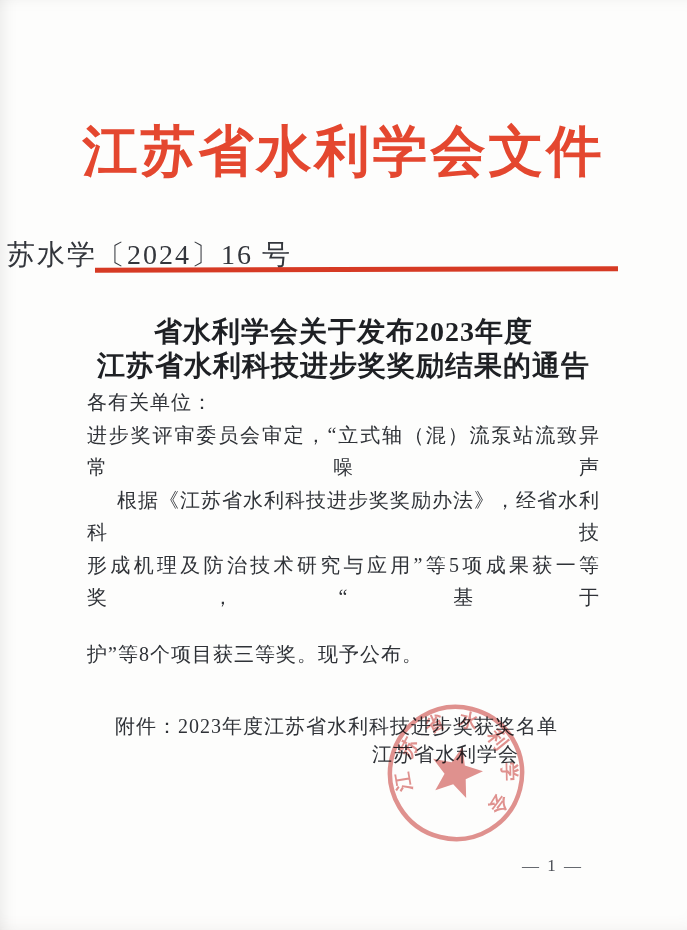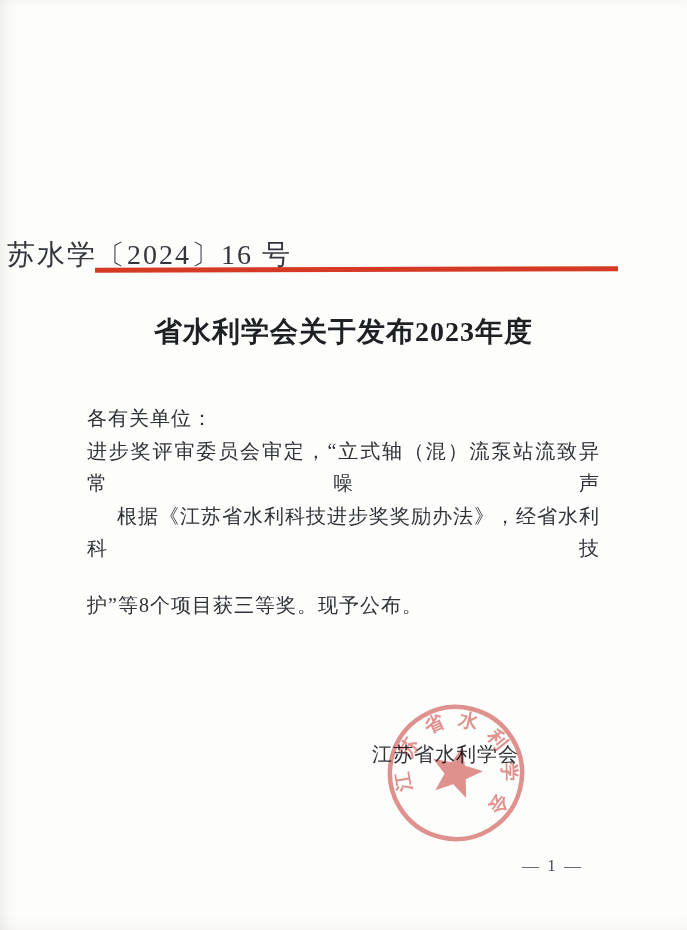--- a/index.html
+++ b/index.html
@@ -64,21 +64,21 @@
     text-align: center;
     font-weight: bold;
     font-size: 28px;
     line-height: 34px;
     color: #1e2024;
     letter-spacing: 1px;
   }
 
   .body-block {
     position: absolute;
-    top: 402px;
+    top: 386px;
     left: 87px;
     width: 513px;
     font-size: 20px;
     line-height: 32.5px;
     color: #2f3237;
     letter-spacing: 1px;
   }
   .salutation { text-align: left; }
   .para-line {
     text-align: justify;
@@ -131,34 +131,38 @@
     letter-spacing: 2px;
     color: #4c4f56;
     white-space: nowrap;
   }
 </style>
 </head>
 <body>
 
 <div class="page">
 
+  <h1 class="header-title">江苏省水利学会文件</h1>
 
   <div class="doc-number">苏水学〔2024〕16 号</div>
 
   <div class="red-rule"></div>
 
   <div class="doc-title">
     <div>省水利学会关于发布2023年度</div>
+    <div>江苏省水利科技进步奖奖励结果的通告</div>
   </div>
 
   <div class="body-block">
     <div class="salutation">各有关单位：</div>
     <div class="para-line">进步奖评审委员会审定，“立式轴（混）流泵站流致异常噪声</div>
     <div class="para-line first">根据《江苏省水利科技进步奖奖励办法》，经省水利科技</div>
+    <div class="para-line">形成机理及防治技术研究与应用”等5项成果获一等奖，“基于</div>
     <div class="para-line last">护”等8个项目获三等奖。现予公布。</div>
+    <div class="attachment-line">附件：2023年度江苏省水利科技进步奖获奖名单</div>
   </div>
 
   <div class="signature-block">
     <div>江苏省水利学会</div>
   </div>
 
   <svg class="seal" viewBox="0 0 180 180" xmlns="http://www.w3.org/2000/svg">
     <g transform="rotate(14 90 90)" fill="#cf4f4c" stroke="none">
       <circle cx="90" cy="90" r="66" fill="none" stroke="#cf4f4c" stroke-width="4.5"></circle>
       <polygon points="90,63 96.8,80.7 115.7,81.7 100.9,93.6 105.9,111.8 90,101.5 74.1,111.8 79.1,93.6 64.3,81.7 83.2,80.7"></polygon>

